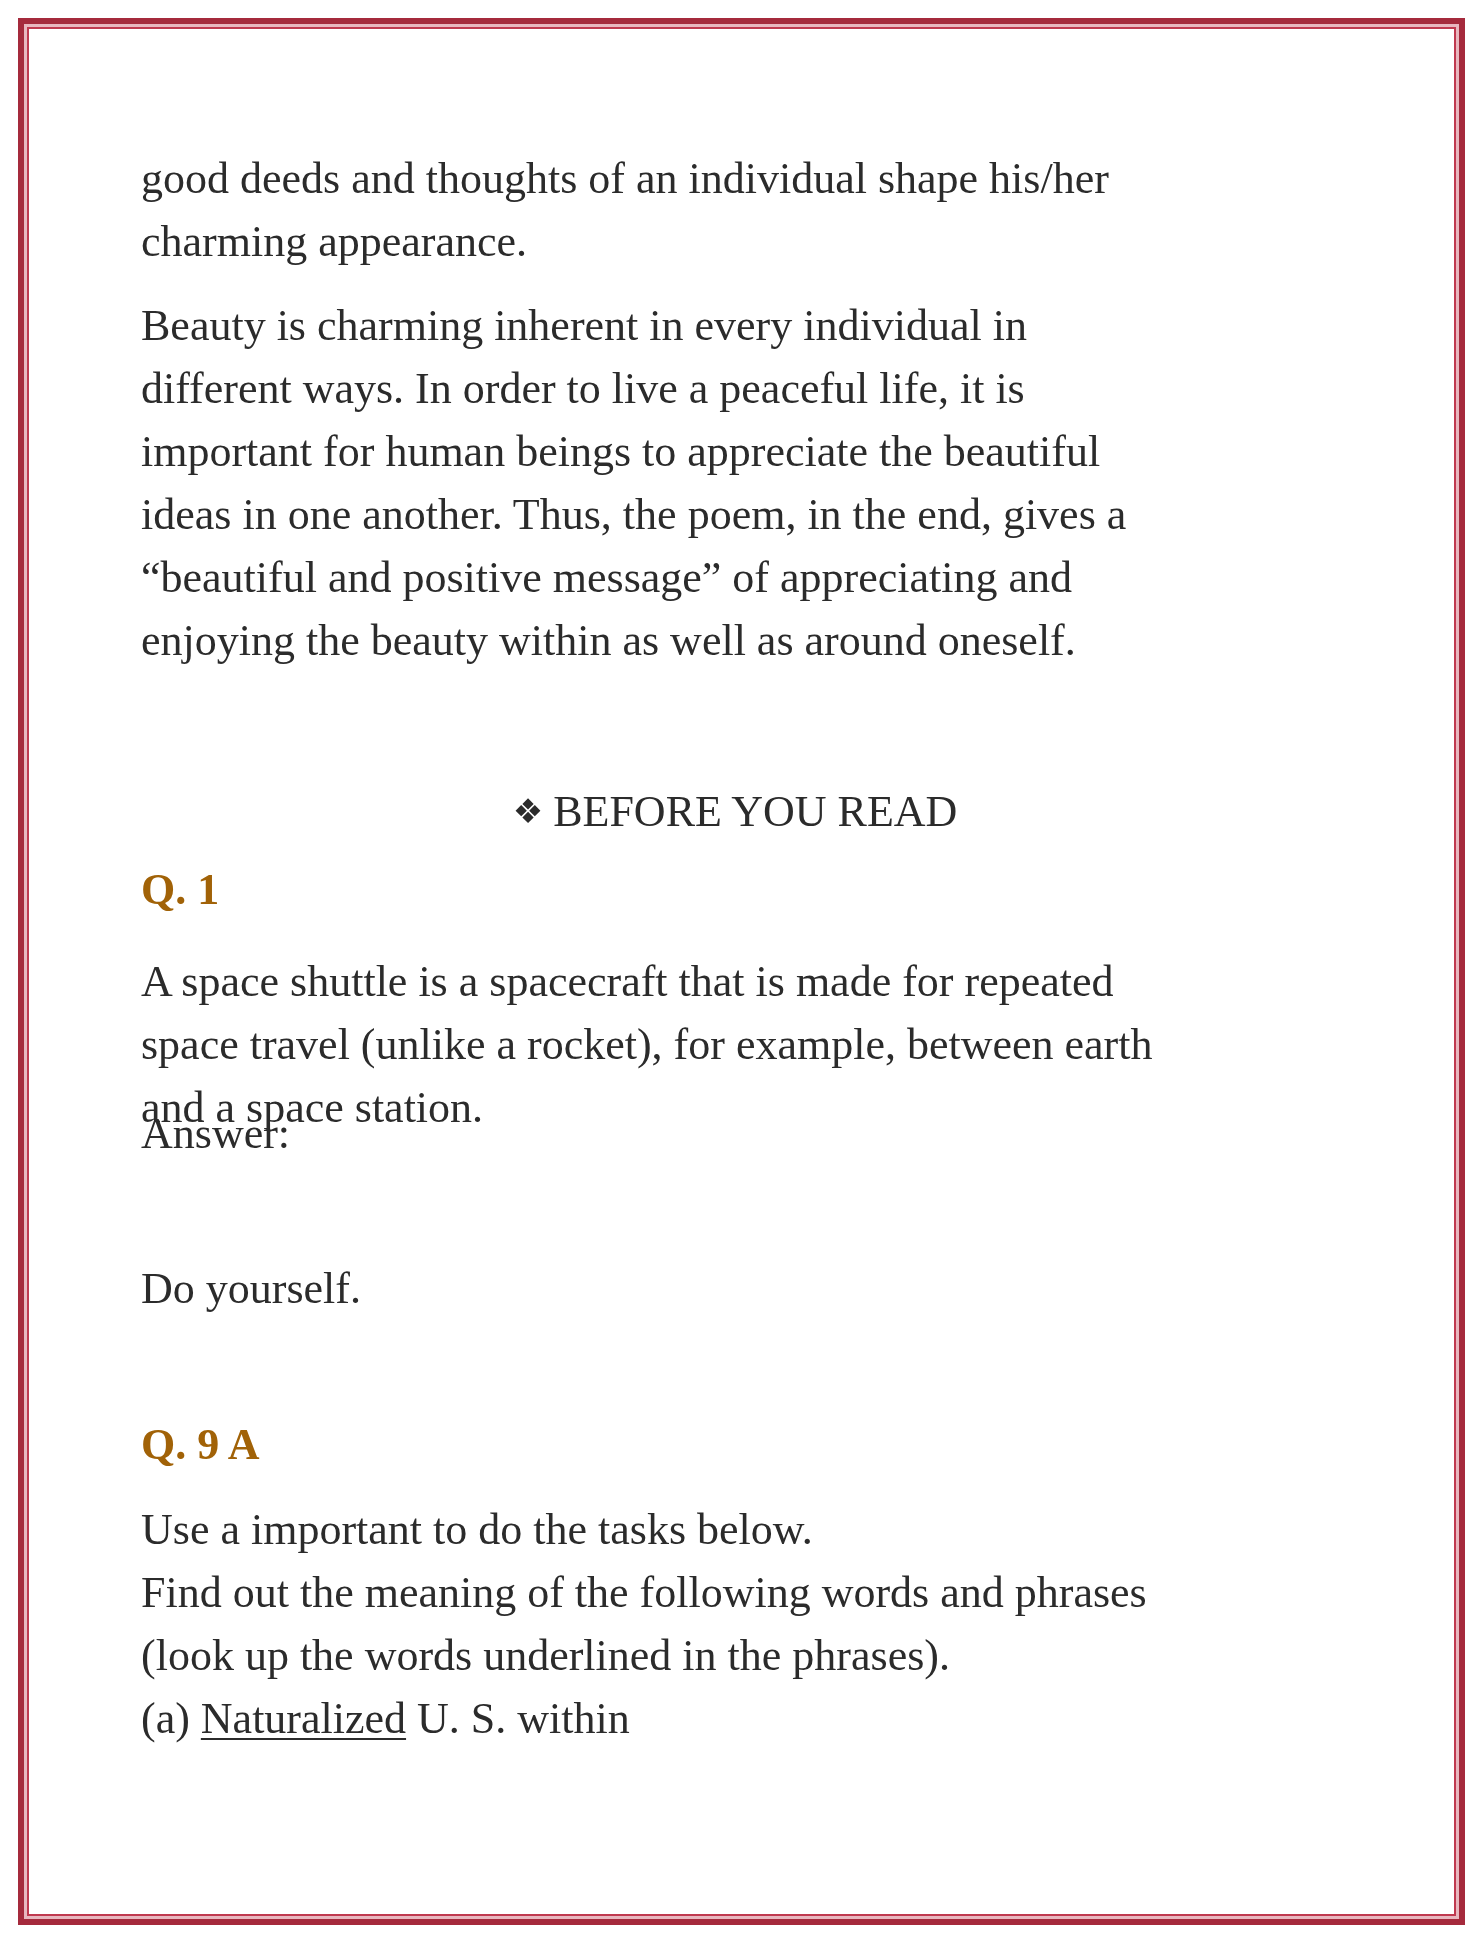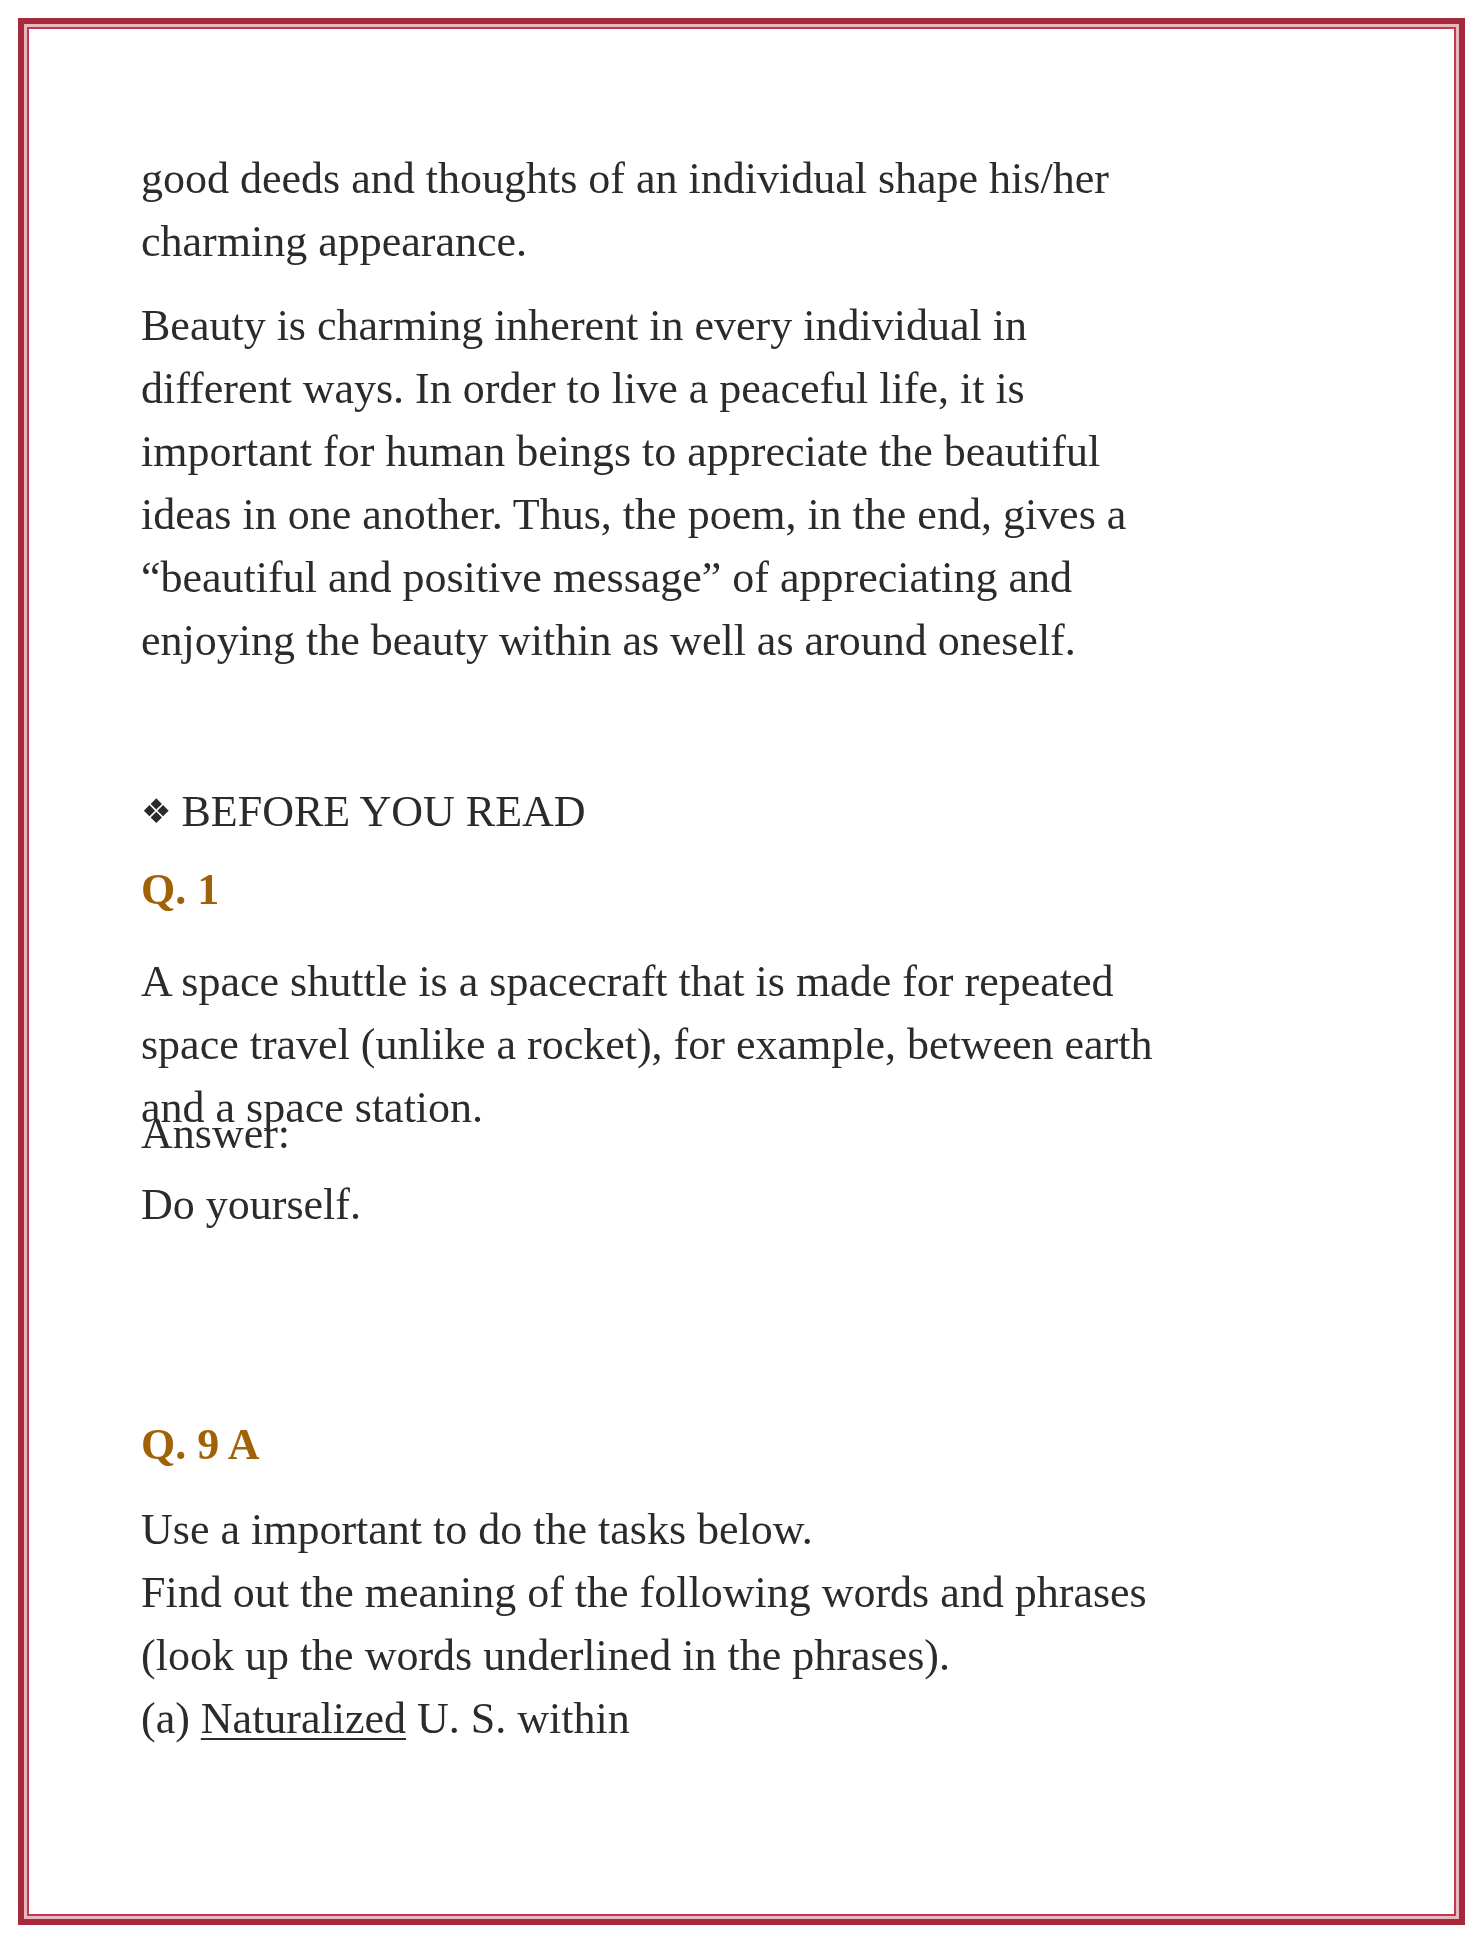--- a/index.html
+++ b/index.html
@@ -16,21 +16,21 @@
       position: absolute; left: 24px; top: 24px; width: 1435px; height: 1895px;
       box-sizing: border-box; border: 3px solid #e8b7bf;
     }
     .page-text {
       position: absolute; left: 141px; top: 0; width: 1290px;
       font-family: "Liberation Serif", "DejaVu Serif", serif;
       font-size: 44px; color: #2b2b2b;
     }
     .line { position: absolute; left: 0; white-space: nowrap; line-height: 1; }
     .heading-line {
-      position: absolute; left: 0; width: 1188px; text-align: left;
+      position: absolute; left: 0; width: 1188px; text-align: center;
       white-space: nowrap; line-height: 1; font-size: 44px;
     }
     .q-label { font-weight: bold; color: #a16207; }
     .underline { text-decoration: underline; text-decoration-thickness: 2px; text-underline-offset: 5px; }
     .bullet-icon { font-size: 34px; margin-right: 10px; position: relative; top: -3px; }
   </style>
 </head>
 <body>
 
 <div class="frame-outer"></div>
@@ -51,21 +51,21 @@
 
   <div class="heading-line" style="top:790px">
     <span class="bullet-icon">❖</span><span>BEFORE YOU READ</span>
   </div>
 
   <div class="line q-label" style="top:868px">Q. 1</div>
   <div class="line" style="top:960px">A space shuttle is a spacecraft that is made for repeated</div>
   <div class="line" style="top:1023px">space travel (unlike a rocket), for example, between earth</div>
   <div class="line" style="top:1086px">and a space station.</div>
   <div class="line" style="top:1112px">Answer:</div>
-  <div class="line" style="top:1183px">Do yourself.</div>
+  <div class="line" style="top:1267px">Do yourself.</div>
 
   <div class="line q-label" style="top:1423px">Q. 9 A</div>
   <div class="line" style="top:1508px">Use a important to do the tasks below.</div>
   <div class="line" style="top:1571px">Find out the meaning of the following words and phrases</div>
   <div class="line" style="top:1634px">(look up the words underlined in the phrases).</div>
   <div class="line" style="top:1697px">
     <span>(a) </span><span class="underline">Naturalized</span><span> U. S. within</span>
   </div>
 
 </div>

